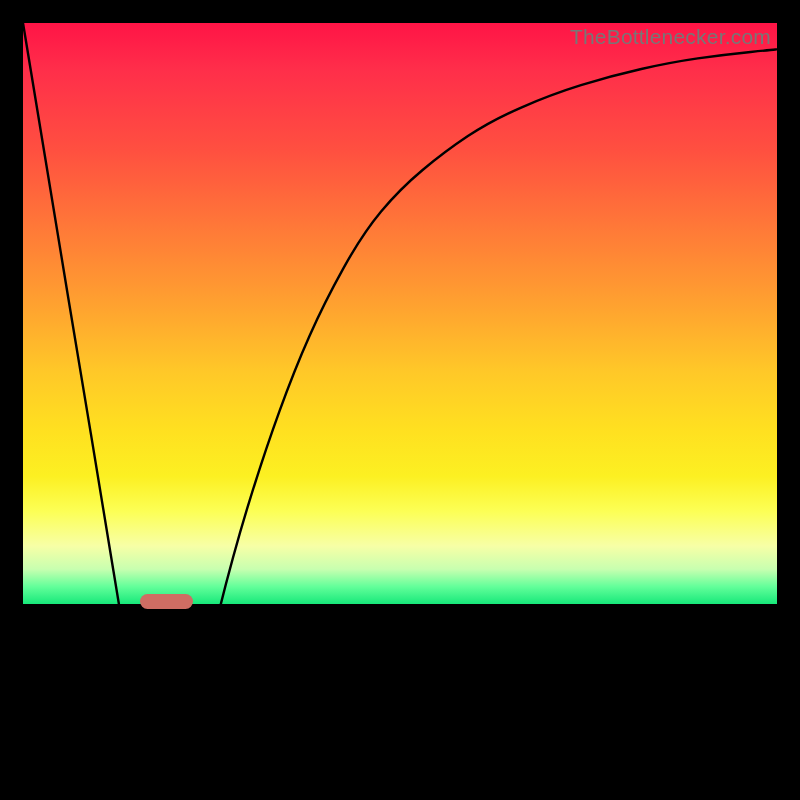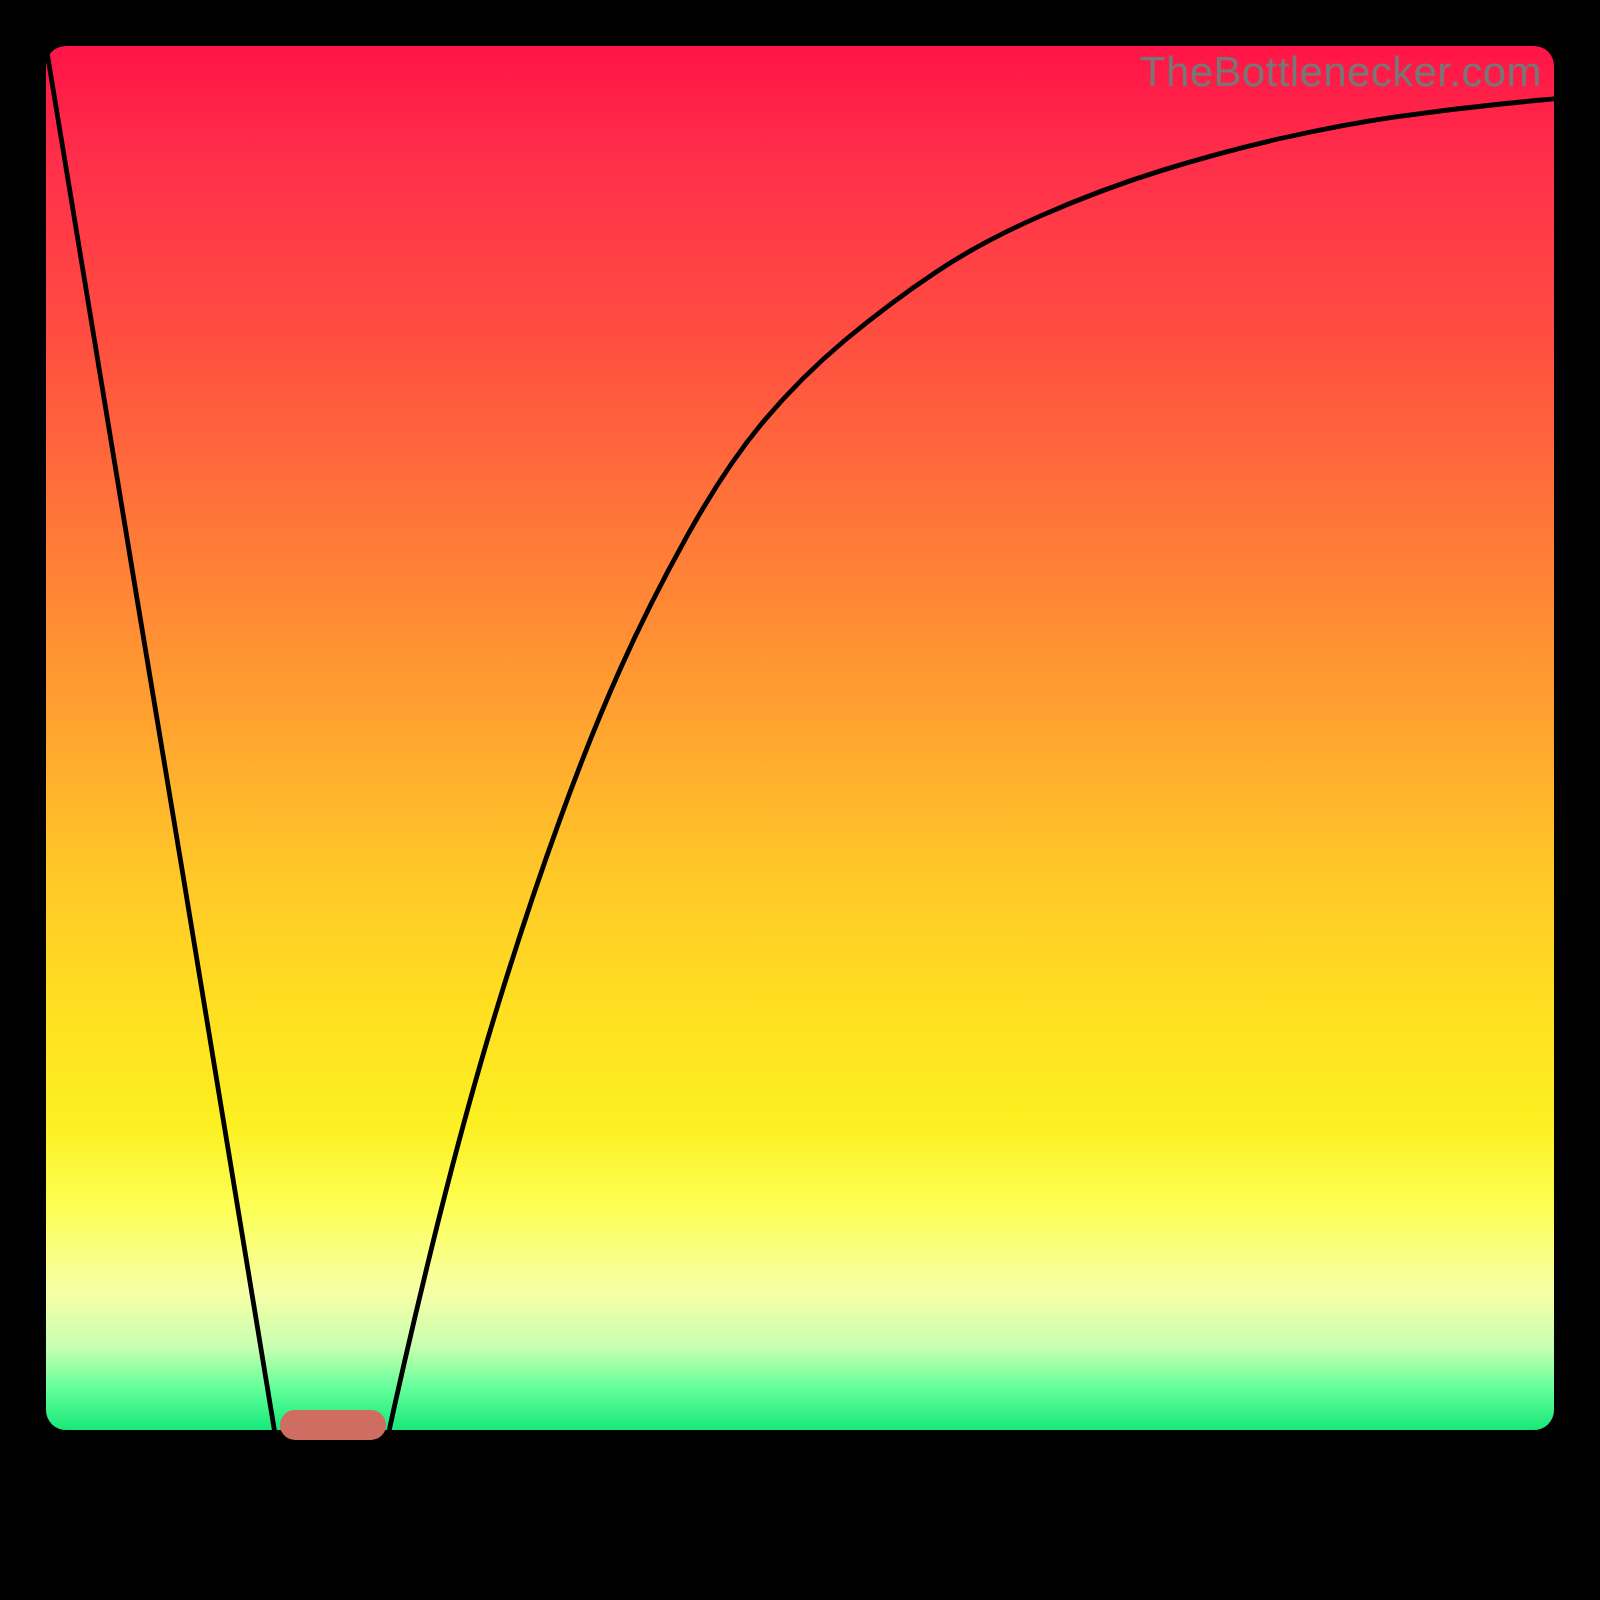--- a/index.html
+++ b/index.html
@@ -15,38 +15,37 @@
     position: relative;
     width: 800px;
     height: 800px;
     background: #000;
   }
   .plot {
     position: absolute;
     left: 23px;
     top: 23px;
     width: 754px;
-    height: 692px;
+    height: 581px;
     
     background: linear-gradient(to bottom,
       #ff1446 0%,
       #ff2e4a 8%,
       #ff5040 22%,
       #ff7838 35%,
       #ffa030 48%,
       #ffc828 60%,
       #ffe020 70%,
       #fcf022 78%,
       #fcff55 84%,
       #f7ffa6 90%,
       #c8ffb0 94%,
       #63ff9a 97%,
       #17e87a 100%
     );
-    border-radius: 10px;
   }
   .watermark {
     position: absolute;
     top: 2px;
     right: 6px;
     color: #777;
     font-size: 21px;
     letter-spacing: 0.2px;
     font-weight: 400;
   }

